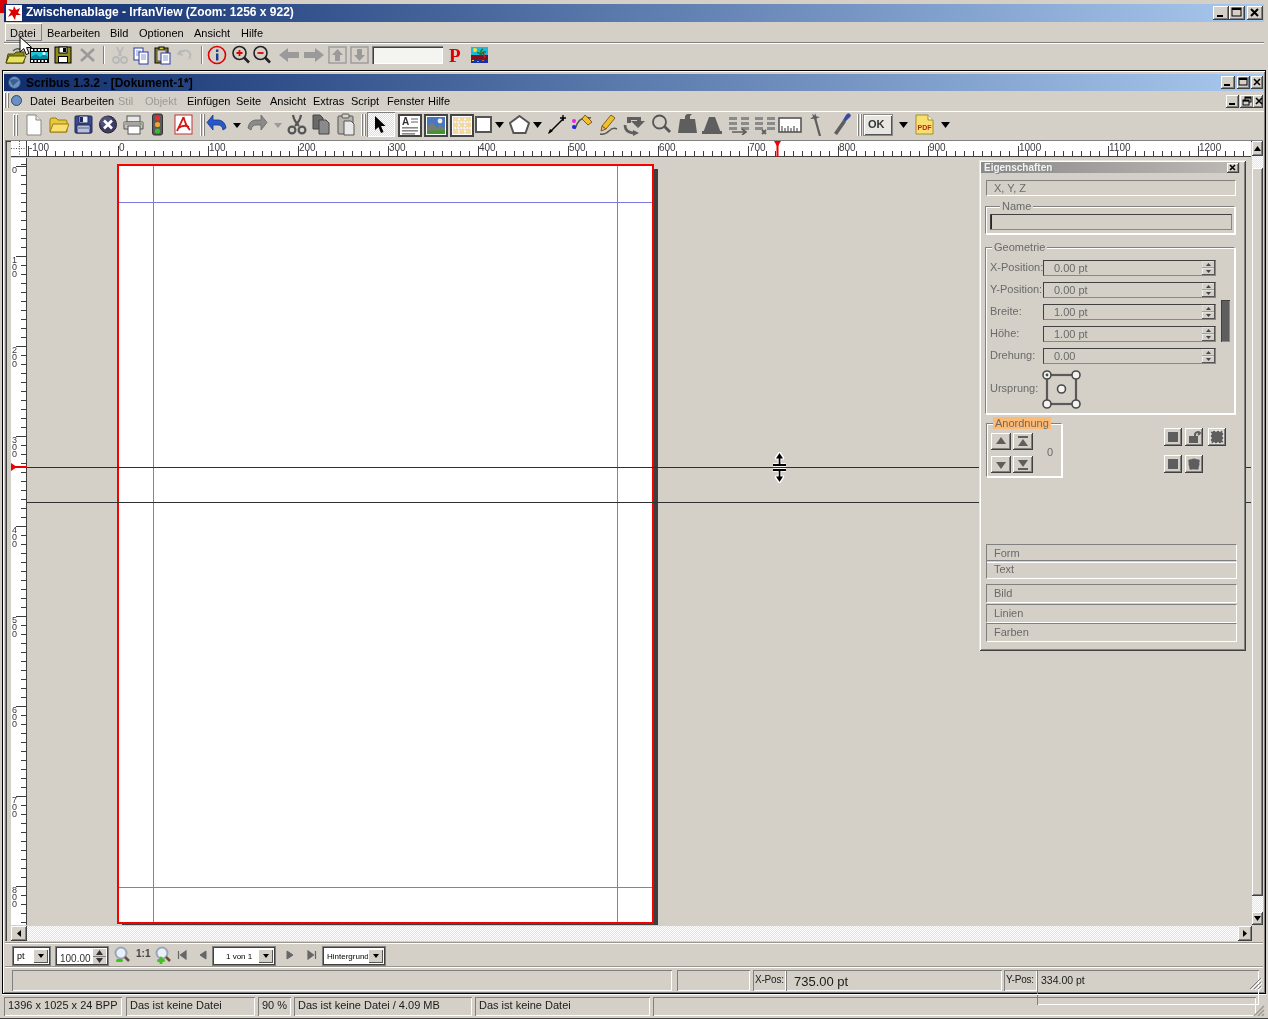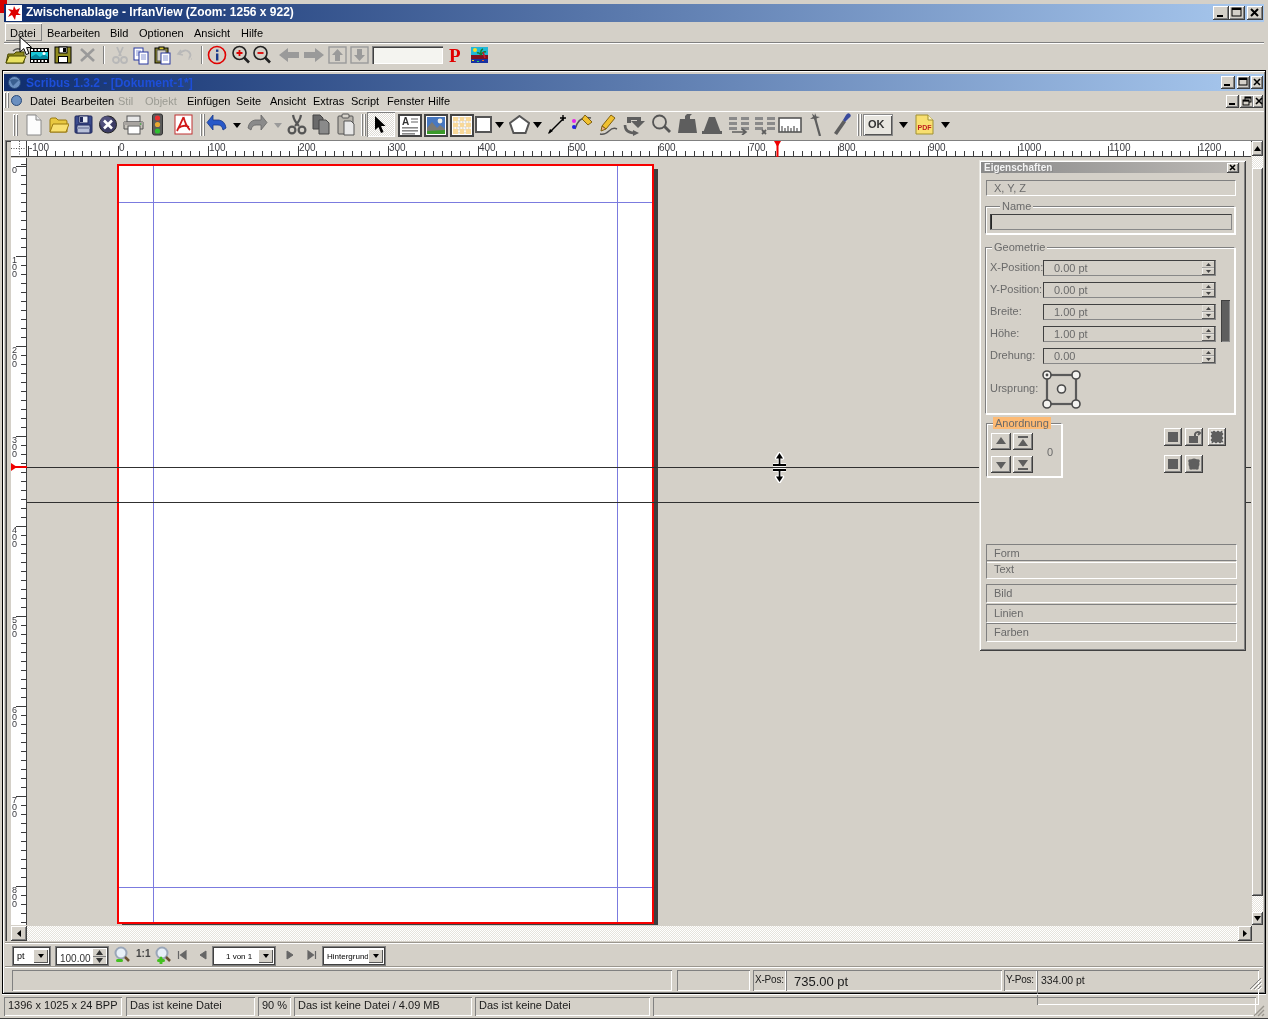--- a/index.html
+++ b/index.html
@@ -210,21 +210,21 @@
 <div class="abs" style="left:2px;top:70px;width:1264px;height:924px;background:#d4d0c8;box-shadow: inset 1px 1px 0 #000, inset -1px -1px 0 #000, inset 2px 2px 0 #fff, inset -2px -2px 0 #808080;"></div>
 
 <div class="abs" style="left:4px;top:74px;width:1260px;height:17px;background:linear-gradient(90deg,#102e6e,#a8c8ee);"></div>
 <div class="abs" style="left:8px;top:76px;width:13px;height:13px;">
   <svg width="13" height="13">
       <circle cx="6.5" cy="6.5" r="6" fill="#6a8fc0"></circle>
       <path d="M2 4 Q6 2 11 4 Q8 7 5 10 Q3 7 2 4Z" fill="#3a5f90"></path>
       <circle cx="6.5" cy="6.5" r="6" fill="none" stroke="#2a4a78"></circle>
     </svg>
 </div>
-<div class="abs txt" style="left:26px;top:76px;font-size:12px;font-weight:bold;color:#1d4ed8;">Scribus 1.3.2 - [Dokument-1*]</div>
+<div class="abs txt" style="left:26px;top:76px;font-size:12px;font-weight:bold;color:#000000;">Scribus 1.3.2 - [Dokument-1*]</div>
 <div class="abs btnc" style="left:1221px;top:76px;width:14px;height:13px;">
     <svg width="14" height="13">
       <rect x="3" y="8" width="6" height="2" fill="#000"></rect>
     </svg>
   </div>
 <div class="abs btnc" style="left:1237px;top:76px;width:13px;height:13px;">
     <svg width="13" height="13">
       <rect x="2" y="2" width="8" height="7" fill="none" stroke="#000"></rect>
       <rect x="2" y="2" width="8" height="2" fill="#000"></rect>
     </svg>

